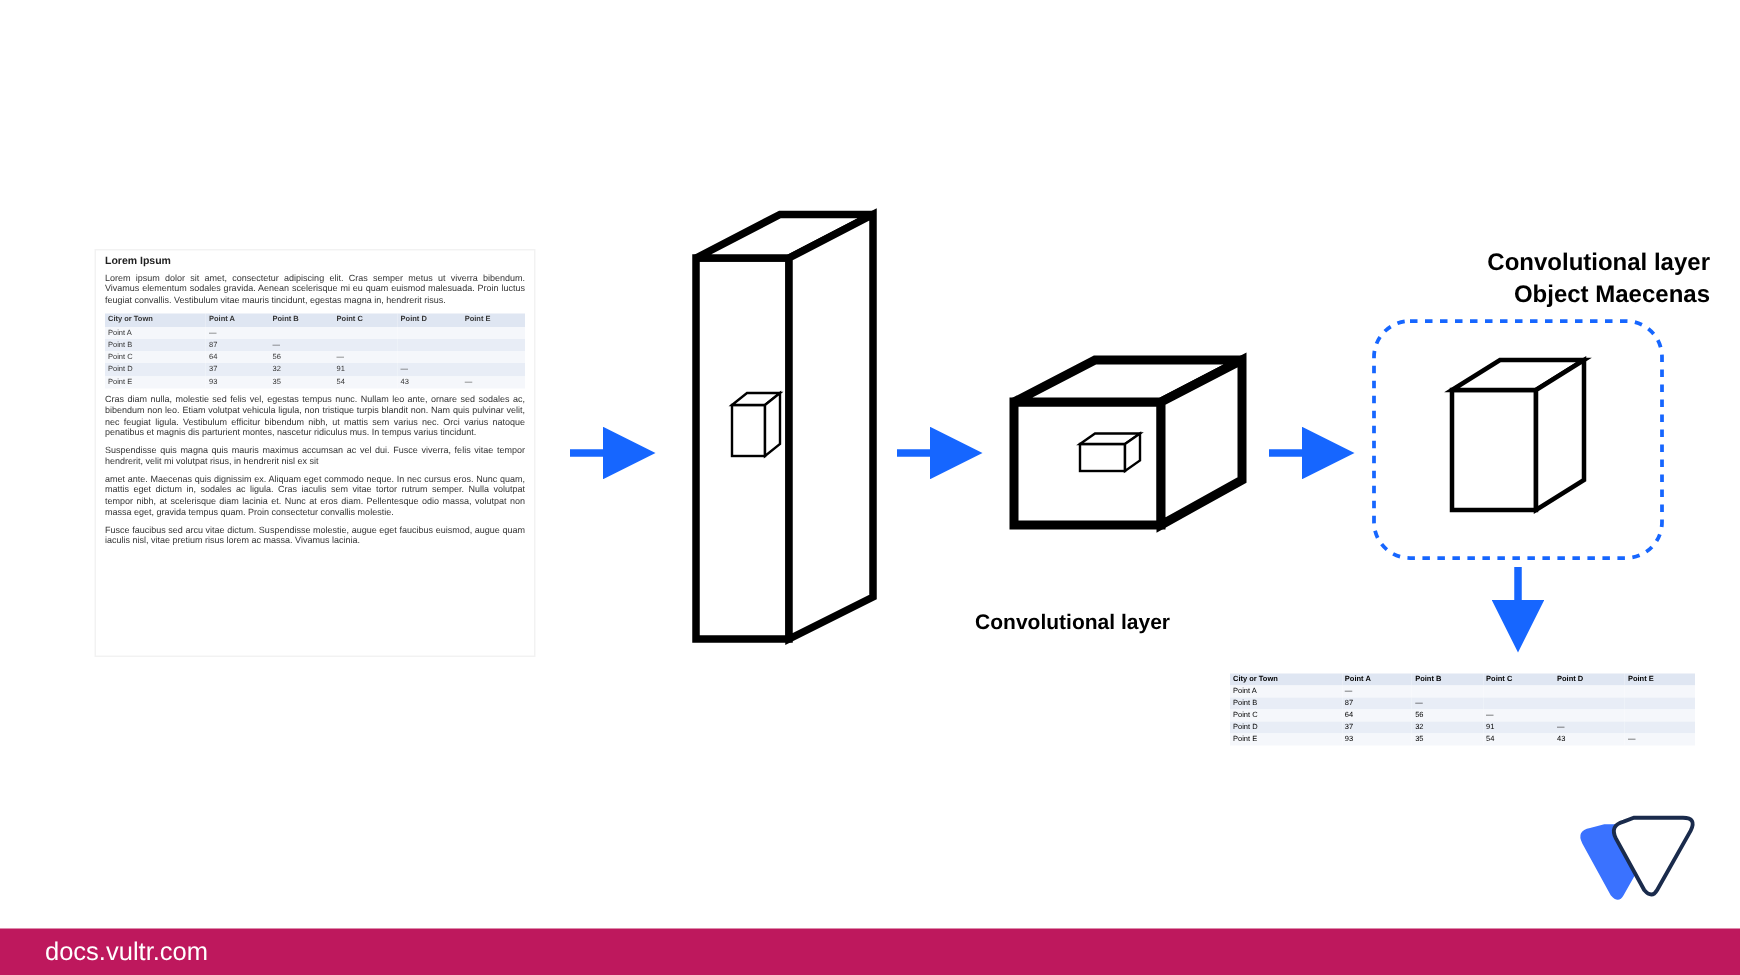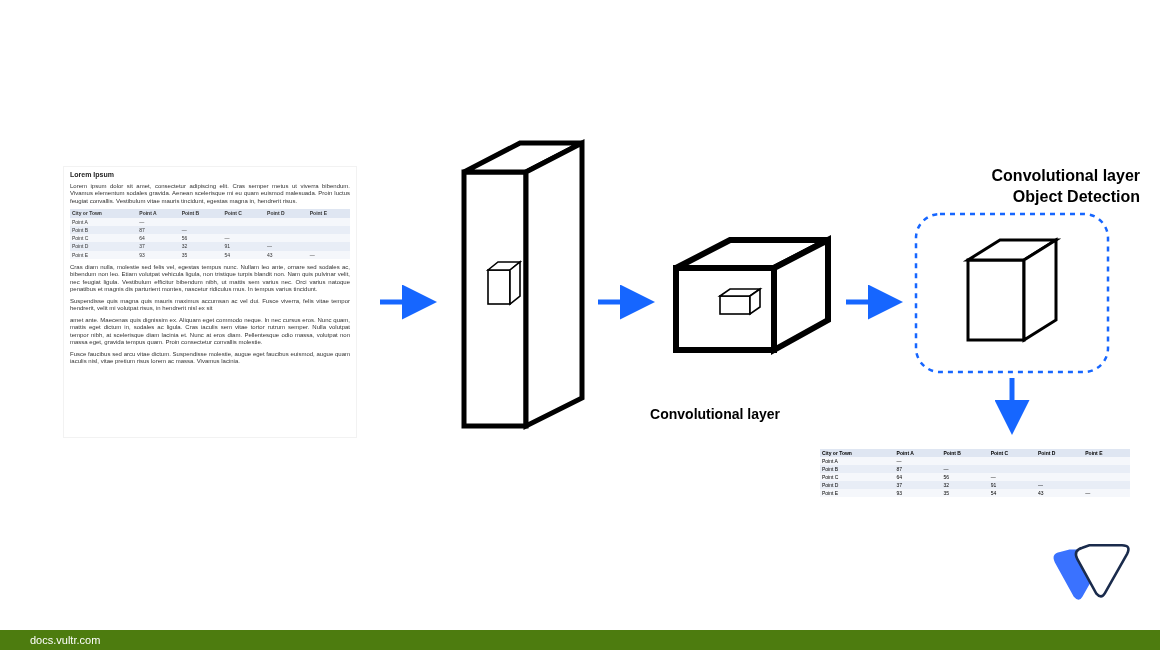--- a/index.html
+++ b/index.html
@@ -25,22 +25,22 @@
   .doc-table tbody tr:nth-child(even), .out-table tbody tr:nth-child(even) { background: #e8edf6; }
   .doc-table tbody tr:nth-child(odd), .out-table tbody tr:nth-child(odd) { background: #f5f7fb; }
 
   .label {
     position: absolute; font-weight: 700; color:#000; text-align:right;
   }
   .lbl-conv { left: 560px; top: 406px; width: 220px; font-size: 14px; }
   .lbl-obj { left: 920px; top: 166px; width: 220px; font-size: 16px; line-height:1.3; }
 
   .footer {
-    position: absolute; left: 0; right: 0; bottom: 0; height: 20px;
-    background: #4d7c0f; color: #fff; font-size: 11px;
+    position: absolute; left: 0; right: 0; bottom: 0; height: 31px;
+    background: #be185d; color: #fff; font-size: 17px;
     display: flex; align-items: center; padding-left: 30px;
   }
 
   .out-wrap {
     position: absolute; left: 820px; top: 446px; width: 310px;
     font-size: 5px;
   }
   .out-table { font-size: 5px; }
 
   .svg-stage { position:absolute; left:0; top:0; width:1160px; height:650px; pointer-events:none; }
@@ -109,21 +109,21 @@
   </table>
   <p>Cras diam nulla, molestie sed felis vel, egestas tempus nunc. Nullam leo ante, ornare sed sodales ac, bibendum non leo. Etiam volutpat vehicula ligula, non tristique turpis blandit non. Nam quis pulvinar velit, nec feugiat ligula. Vestibulum efficitur bibendum nibh, ut mattis sem varius nec. Orci varius natoque penatibus et magnis dis parturient montes, nascetur ridiculus mus. In tempus varius tincidunt.</p>
   <p>Suspendisse quis magna quis mauris maximus accumsan ac vel dui. Fusce viverra, felis vitae tempor hendrerit, velit mi volutpat risus, in hendrerit nisl ex sit</p>
   <p>amet ante. Maecenas quis dignissim ex. Aliquam eget commodo neque. In nec cursus eros. Nunc quam, mattis eget dictum in, sodales ac ligula. Cras iaculis sem vitae tortor rutrum semper. Nulla volutpat tempor nibh, at scelerisque diam lacinia et. Nunc at eros diam. Pellentesque odio massa, volutpat non massa eget, gravida tempus quam. Proin consectetur convallis molestie.</p>
   <p>Fusce faucibus sed arcu vitae dictum. Suspendisse molestie, augue eget faucibus euismod, augue quam iaculis nisl, vitae pretium risus lorem ac massa. Vivamus lacinia.</p>
 </div>
 
 <div class="label lbl-conv">Convolutional layer</div>
 <div class="label lbl-obj">
   <span>Convolutional layer</span><br>
-  <span>Object Detection</span>
+  <span>Object Maecenas</span>
 </div>
 
 <div class="out-wrap">
   <table class="out-table">
     <thead>
         <tr>
       <th>City or Town</th>
       <th>Point A</th>
       <th>Point B</th>
       <th>Point C</th>

